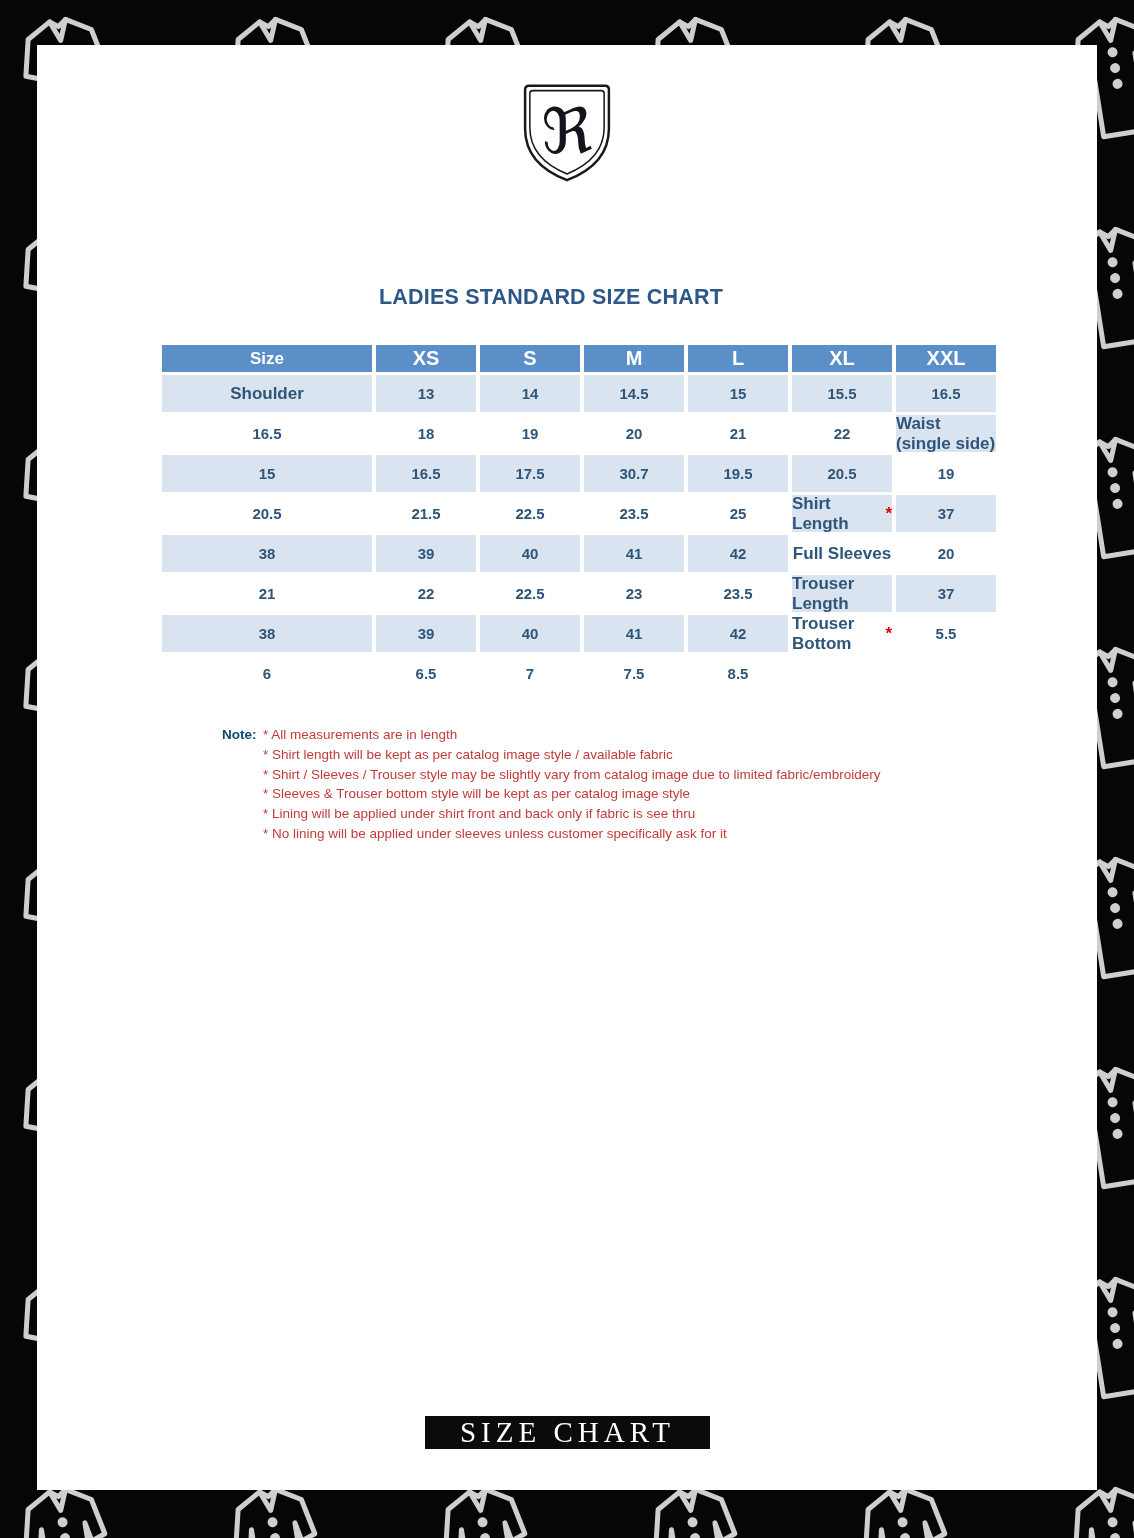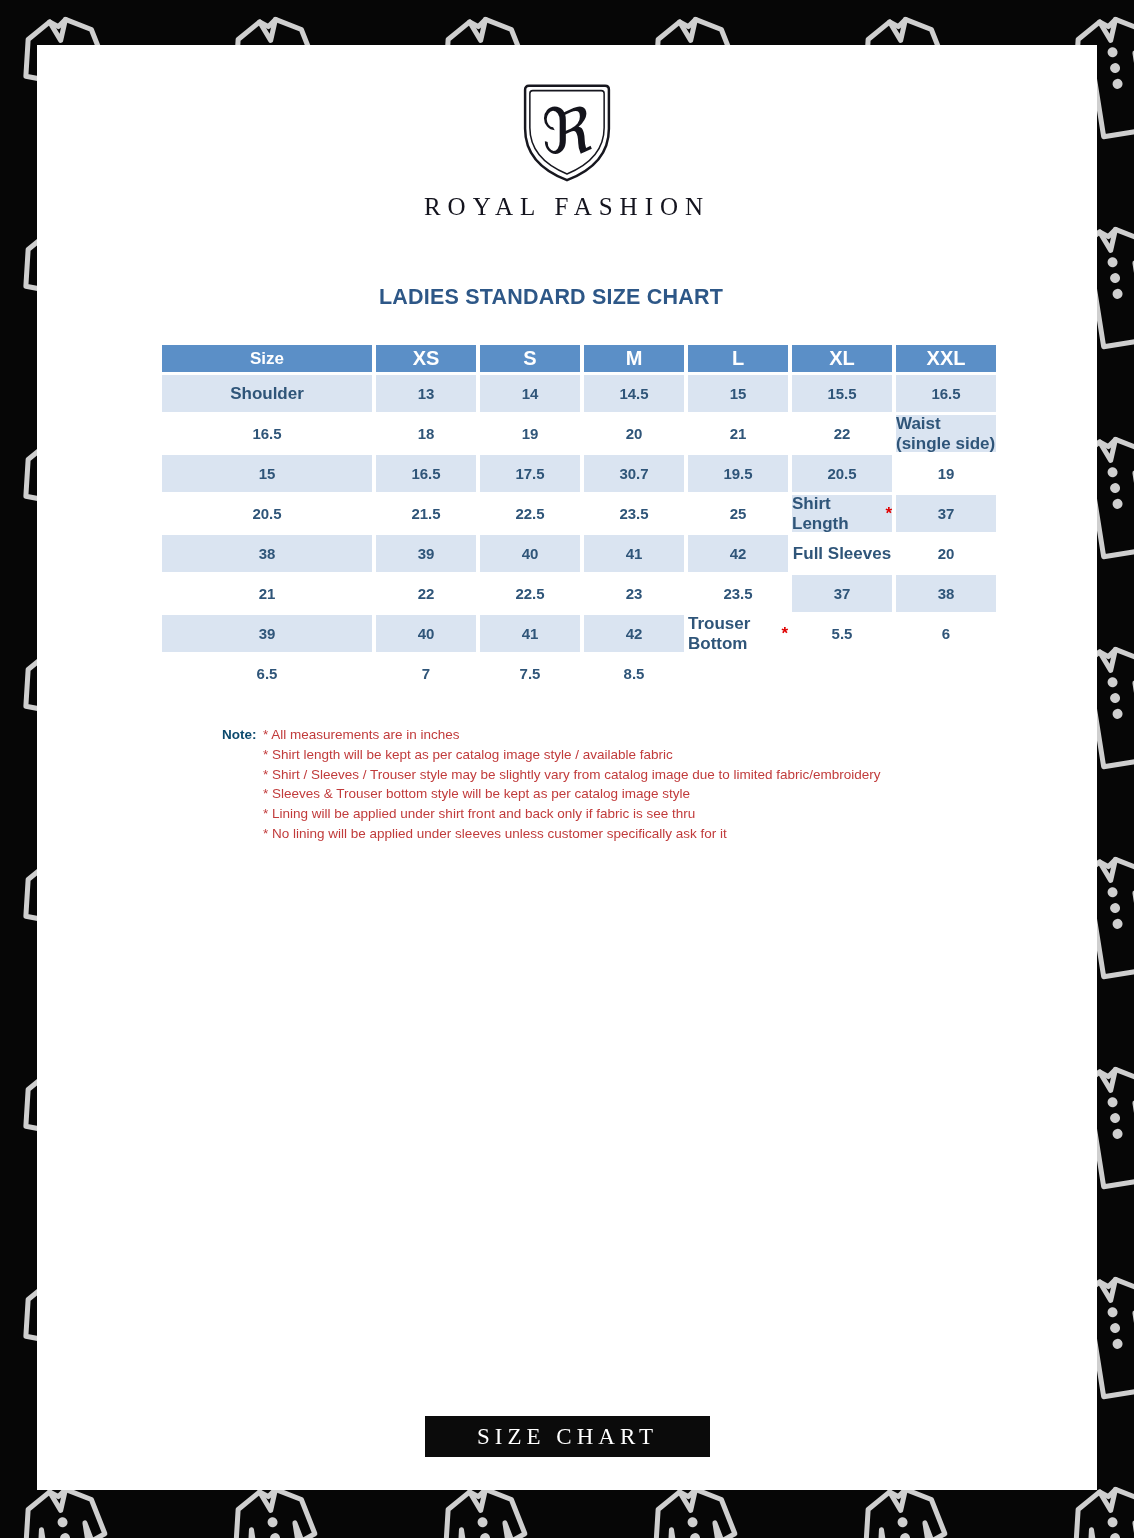--- a/index.html
+++ b/index.html
@@ -49,24 +49,24 @@
   .notes { position:absolute; left:185px; top:680px; color:#c13b3b; }
   .note-label {
     position:absolute; left:0; top:0; color:#0c4a6e; font-weight:bold;
     font-size:13.5px; line-height:19.8px;
   }
   .note-items { margin-left:41px; }
   .note-item { font-size:13.5px; line-height:19.8px; white-space:nowrap; }
 
   
   .banner {
-    position:absolute; left:388px; top:1371px; width:285px; height:41px;
+    position:absolute; left:388px; top:1371px; width:285px; height:33px;
     background:#0b0b0b; color:#ffffff; display:flex; align-items:center;
     justify-content:center; font-family:"Liberation Serif", serif;
-    font-size:23px; letter-spacing:5px; font-weight:500;
+    font-size:29px; letter-spacing:5px; font-weight:500;
   }
 </style>
 </head>
 <body>
 
 <svg class="border-bg" width="1134" height="1538" aria-hidden="true">
   <defs>
     <pattern id="garments" width="210" height="210" patternUnits="userSpaceOnUse">
       <rect width="210" height="210" fill="#060606"></rect>
       <g stroke="#cfcfcf" stroke-width="5" fill="none" stroke-linejoin="round" stroke-linecap="round">
@@ -92,21 +92,20 @@
 </svg>
 
 <div class="page">
 
   <div class="logo-wrap">
     <svg class="logo-shield" width="98" height="100" viewBox="0 0 100 105">
       <path d="M10,3 H90 Q94,3 94,7 V48 C94,76 76,92 50,102 C24,92 6,76 6,48 V7 Q6,3 10,3 Z" fill="#ffffff" stroke="#17171f" stroke-width="2.6"></path>
       <path d="M14,8 H86 Q89,8 89,11 V47 C89,71 73,86 50,95.5 C27,86 11,71 11,47 V11 Q11,8 14,8 Z" fill="none" stroke="#17171f" stroke-width="1.6"></path>
       <text x="50" y="73" text-anchor="middle" font-family="DejaVu Sans, sans-serif" font-size="66" fill="#14141c" id="logo-monogram">ℜ</text>
     </svg>
-    <div class="brand-name">ROYAL FASHION</div>
   </div>
 
   <h1 class="chart-title">LADIES STANDARD SIZE CHART</h1>
 
   <div class="size-table" id="size-table">
       <div class="cell head label">Size</div>
       <div class="cell head">XS</div>
       <div class="cell head">S</div>
       <div class="cell head">M</div>
       <div class="cell head">L</div>
@@ -145,39 +144,40 @@
       <div class="cell alt">40</div>
       <div class="cell alt">41</div>
       <div class="cell alt">42</div>
       <div class="cell label plain">Full Sleeves</div>
       <div class="cell plain">20</div>
       <div class="cell plain">21</div>
       <div class="cell plain">22</div>
       <div class="cell plain">22.5</div>
       <div class="cell plain">23</div>
       <div class="cell plain">23.5</div>
+      <div class="cell label alt">Trouser Length</div>
       <div class="cell alt">37</div>
       <div class="cell alt">38</div>
       <div class="cell alt">39</div>
       <div class="cell alt">40</div>
       <div class="cell alt">41</div>
       <div class="cell alt">42</div>
       <div class="cell label plain">Trouser Bottom<span class="ast">*</span></div>
       <div class="cell plain">5.5</div>
       <div class="cell plain">6</div>
       <div class="cell plain">6.5</div>
       <div class="cell plain">7</div>
       <div class="cell plain">7.5</div>
       <div class="cell plain">8.5</div>
     </div>
 
   <div class="notes">
     <span class="note-label">Note:</span>
     <div class="note-items" id="note-items">
-        <div class="note-item">* All measurements are in inches</div>
+        <div class="note-item">* All measurements are in length</div>
         <div class="note-item">* Shirt length will be kept as per catalog image style / available fabric</div>
         <div class="note-item">* Shirt / Sleeves / Trouser style may be slightly vary from catalog image due to limited fabric/embroidery</div>
         <div class="note-item">* Sleeves &amp; Trouser bottom style will be kept as per catalog image style</div>
         <div class="note-item">* Lining will be applied under shirt front and back only if fabric is see thru</div>
         <div class="note-item">* No lining will be applied under sleeves unless customer specifically ask for it</div>
       </div>
   </div>
 
   <div class="banner">SIZE CHART</div>
 

